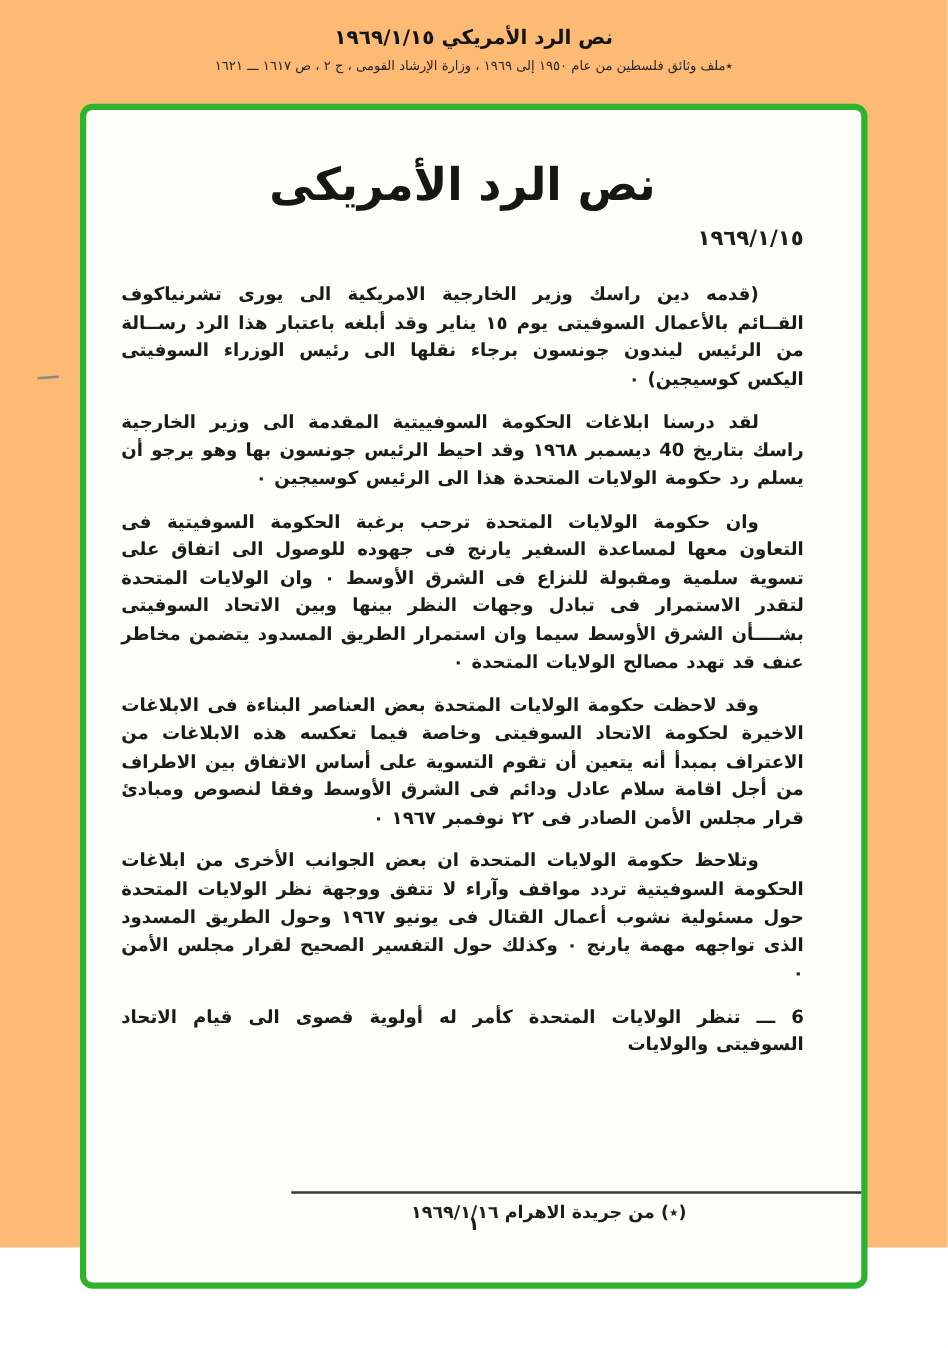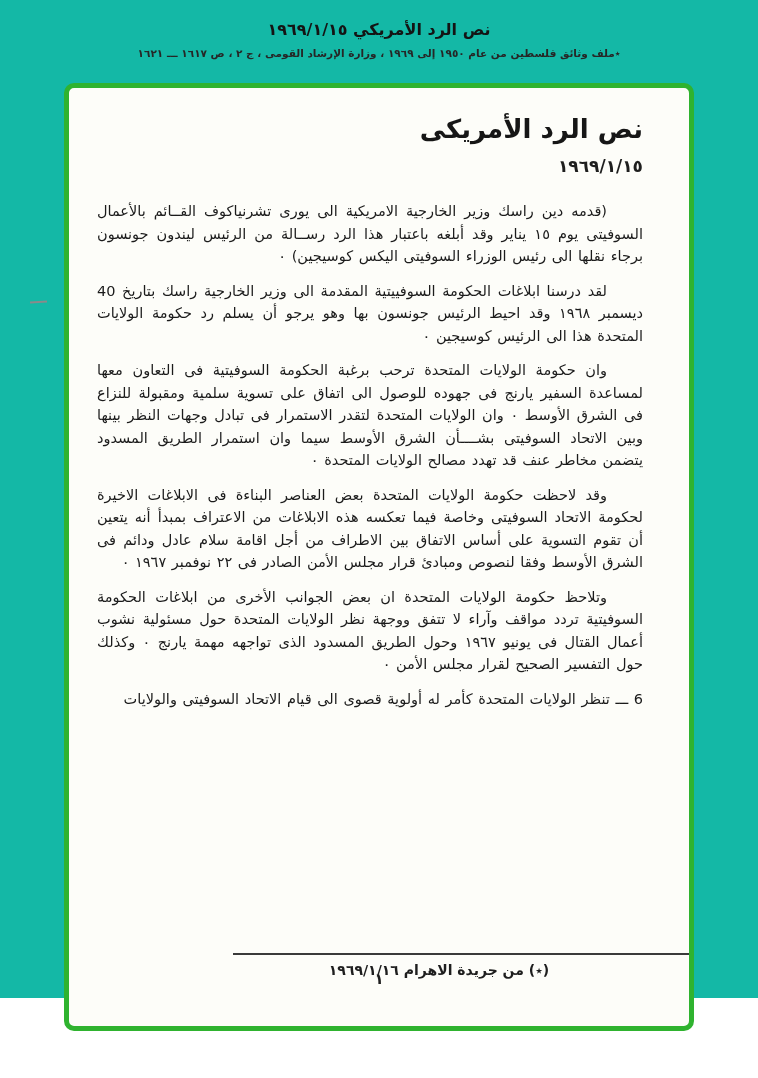--- a/index.html
+++ b/index.html
@@ -13,51 +13,52 @@
   body{
     width:758px; height:1078px;
     font-family:"DejaVu Sans", sans-serif;
     color:var(--text);
     overflow:hidden;
   }
   .page{
     position:relative;
     width:758px; height:998px;
     direction:rtl;
-    background:#14b8a6;
+    background:#fdba74;
   }
   .page-header{ text-align:center; padding-top:20px; }
   .header-title{
     font-size:16px; font-weight:bold; color:#141414;
   }
   .header-source{
-    font-size:10.5px; font-weight:bold; color:#262626;
+    font-size:10.5px; font-weight:normal; color:#262626;
     margin-top:8px;
   }
   .doc-frame{
     position:relative;
     width:630px; height:948px;
     margin:24px auto 0;
     border:5px solid var(--border-green);
     border-radius:10px;
     background:var(--paper);
     padding:20px 46px 0 28px;
   }
   .doc-title{
-    font-size:26px; font-weight:bold;
-    margin-top:6px;
+    text-align:center;
+    font-size:36px; font-weight:bold;
+    margin-top:20px;
     color:#161616;
   }
   .doc-date{
     text-align:right;
     font-size:17px; font-weight:bold;
     letter-spacing:2px;
     margin-top:12px; margin-bottom:24px;
   }
-  .doc-body{ width:100%; }
+  .doc-body{ width:100%;font-weight:bold; }
   .para{
     font-size:14.5px;
     line-height:22.5px;
     text-align:justify;
     text-indent:36px;
     margin-bottom:12px;
     word-spacing:1px;
     color:#1b1b1b;
   }
   .para.flush{ text-indent:0; }

